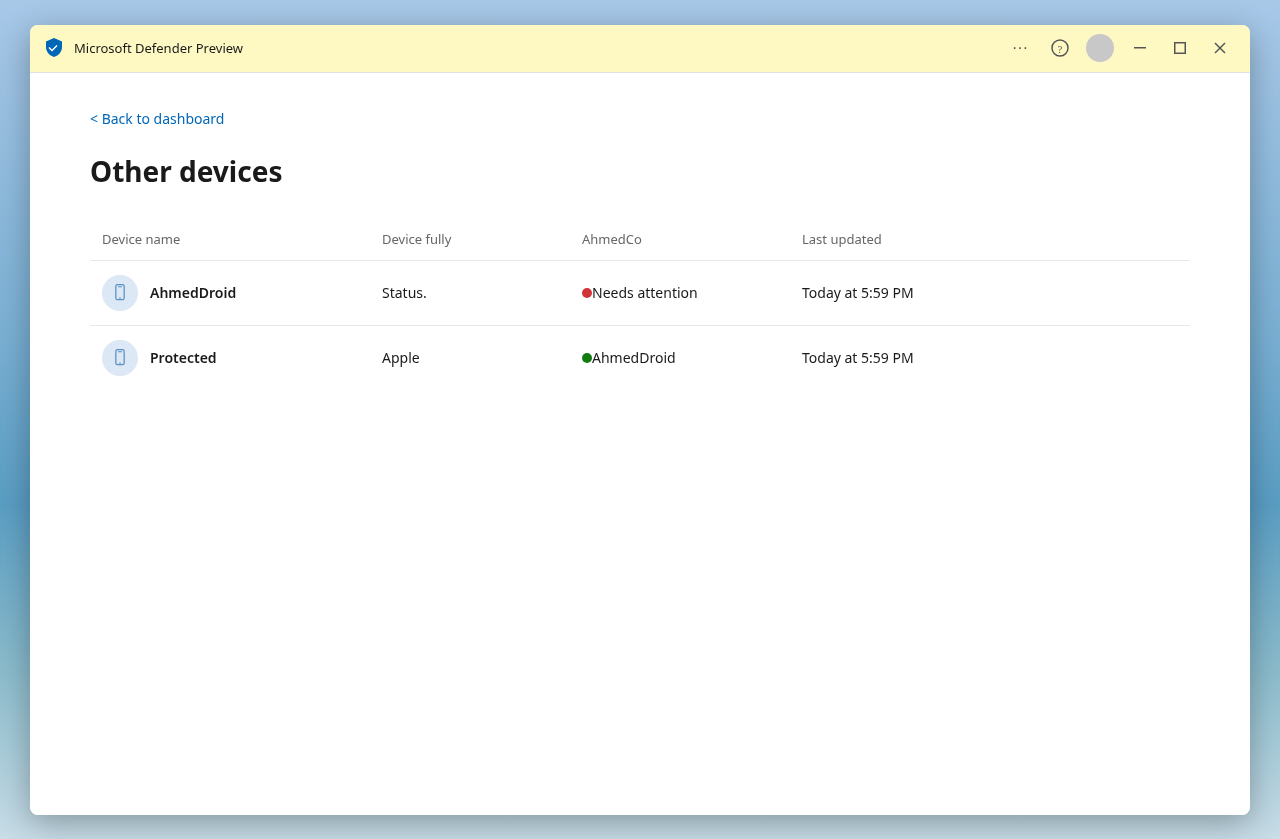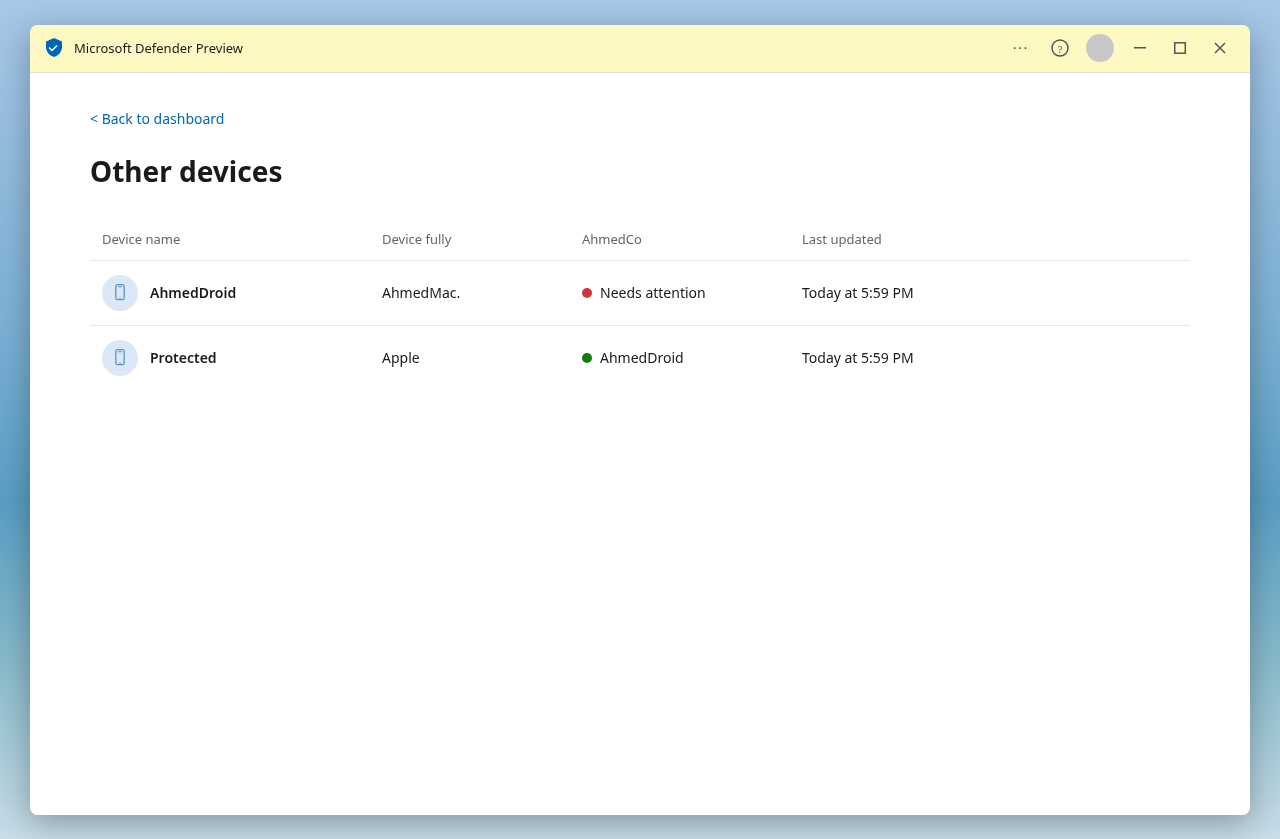--- a/index.html
+++ b/index.html
@@ -160,21 +160,20 @@
 
     .device-name-text {
       font-weight: 600;
       font-size: 14px;
       color: #1a1a1a;
     }
 
     .status-cell {
       display: flex;
       align-items: center;
-      gap: 8px;
     }
 
     .status-dot {
       width: 10px;
       height: 10px;
       border-radius: 50%;
       flex-shrink: 0;
     }
 
     .status-dot.red { background: #d13438; }
@@ -256,21 +255,21 @@
         <div class="device-icon">
           <svg viewBox="0 0 24 24" xmlns="http://www.w3.org/2000/svg">
             <rect x="7" y="2" width="10" height="18" rx="2" fill="none" stroke="#5a8fc4" stroke-width="1.5"></rect>
             <circle cx="12" cy="18" r="1" fill="#5a8fc4"></circle>
             <rect x="9.5" y="4" width="5" height="1" rx="0.5" fill="#5a8fc4"></rect>
           </svg>
         </div>
         <span class="device-name-text">AhmedDroid</span>
       </div>
     </td>
-            <td>AhmedMac.</td>
+            <td>Status.</td>
             <td>
       <div class="status-cell">
         <div class="status-dot red"></div>
         <span>Needs attention</span>
       </div>
     </td>
             <td class="last-updated-text">Today at 5:59 PM</td>
           </tr>
           <tr>
             <td>

